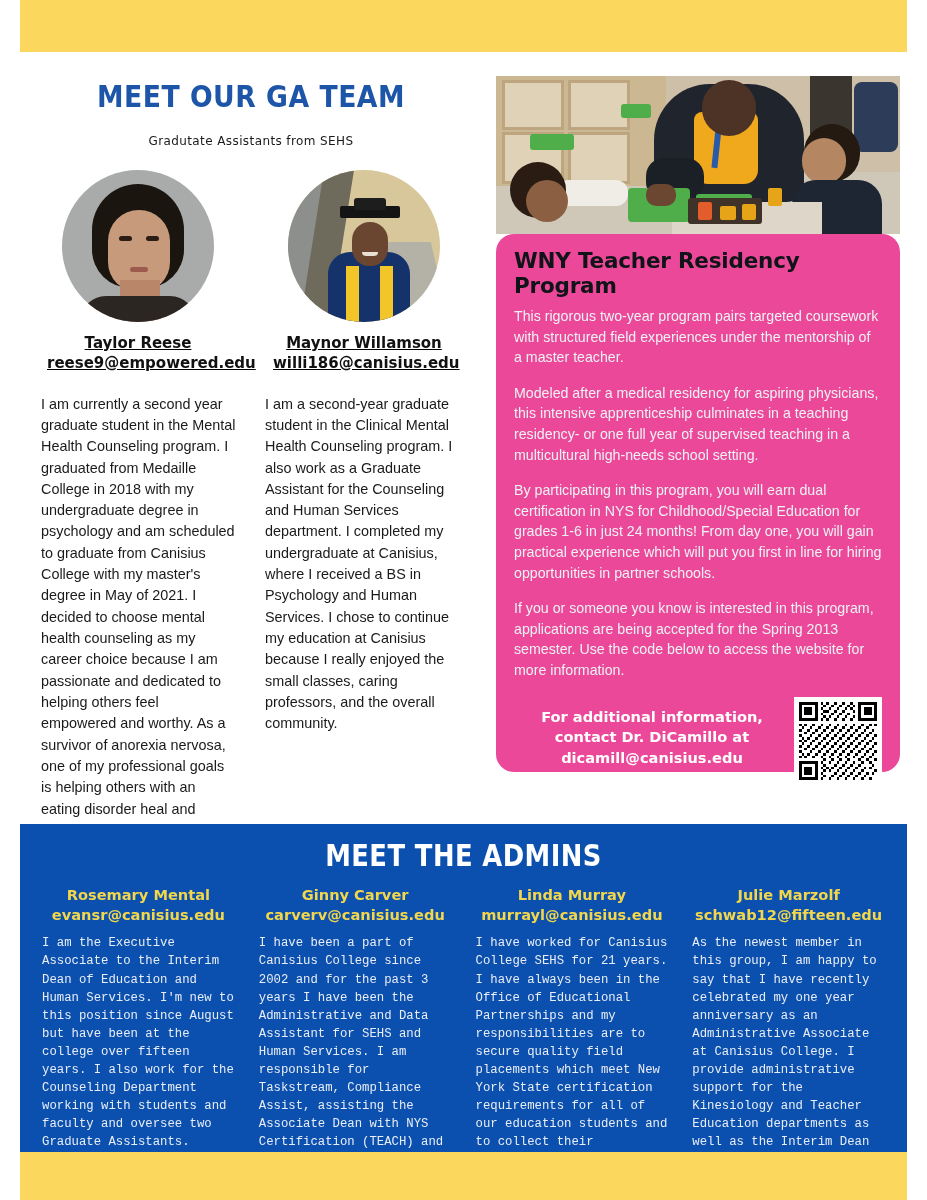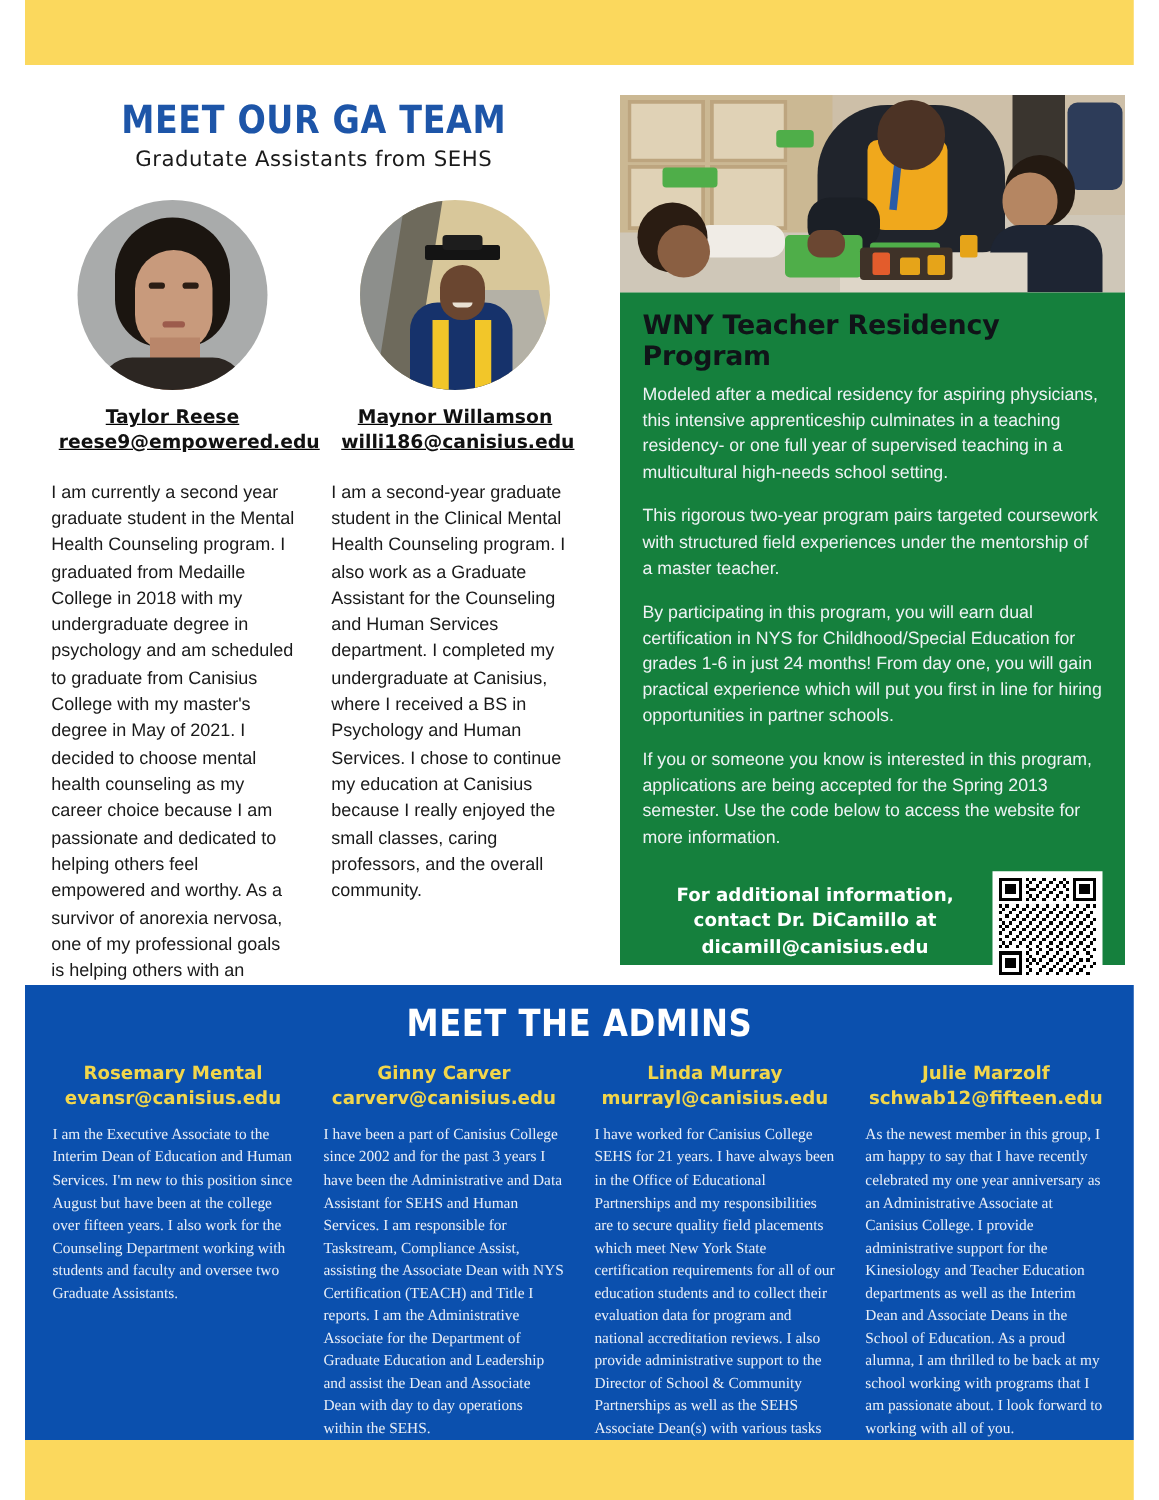--- a/index.html
+++ b/index.html
@@ -43,24 +43,24 @@
     font-family: "DejaVu Sans", sans-serif;
     font-weight: 700;
     font-size: 31px;
     letter-spacing: 0.6px;
     transform: scaleX(0.86);
     margin-top: 16px;
   }
   .ga-sub {
     text-align: center;
     color: #1a1a1a;
-    font-size: 17px;
+    font-size: 12px;
     font-family: "DejaVu Sans", sans-serif;
     letter-spacing: 0.4px;
-    margin-top: 4px;
+    margin-top: 20px;
   }
 
   .ga-people {
     display: flex;
     justify-content: center;
     gap: 44px;
     margin-top: 22px;
   }
   .ga-person { width: 182px; text-decoration: underline; }
 
@@ -270,23 +270,24 @@
     background: #2d3c59; border-radius: 8px;
   }
   .photo .darkdoor {
     position: absolute; right: 48px; top: 0; width: 42px; height: 96px;
     background: #3a352f;
   }
 
   .wny {
     position: absolute;
     left: 496px; top: 234px; width: 404px; height: 538px;
-    background: #15803d;
+    background: #ec4899;
     box-sizing: border-box;
     padding: 14px 18px 10px 18px;
+    border-radius: 18px;
   }
   .wny h2 {
     margin: 0 0 8px 0;
     font-family: "DejaVu Sans", sans-serif;
     font-weight: 700;
     font-size: 21.5px;
     color: #101418;
     letter-spacing: -0.2px;
   }
   .wny p {
@@ -325,21 +326,21 @@
     font-weight: 700;
     font-size: 11.6px;
     color: #ffffff;
     margin-top: 8px;
     letter-spacing: -0.1px;
   }
 
   
   .admins {
     position: absolute;
-    left: 20px; top: 788px; width: 887px; height: 364px;
+    left: 20px; top: 824px; width: 887px; height: 364px;
     background: #0b50ae;
     box-sizing: border-box;
     padding: 8px 10px 0 10px;
   }
   .admins-title {
     text-align: center;
     color: #ffffff;
     font-family: "DejaVu Sans", sans-serif;
     font-weight: 700;
     font-size: 30px;
@@ -368,21 +369,21 @@
     text-align: center;
     color: #f2d64b;
     font-family: "DejaVu Sans", sans-serif;
     font-weight: 700;
     font-size: 14.6px;
     line-height: 1.35;
     margin-bottom: 10px;
   }
   .admin-bio {
     color: #e9eef6;
-    font-family: Liberation Serif, serif;
+    font-family: Liberation Mono, monospace;
     font-size: 12.3px;
     line-height: 1.47;
   }
 </style>
 </head>
 <body>
 
 <div class="page">
 
   <div class="band-yellow-top"></div>
@@ -458,22 +459,22 @@
       <div class="toy t3"></div>
       <div class="toy t4"></div>
     <div class="boyL-arm"></div>
     <div class="boyL-head"></div>
       <div class="boyL-face"></div>
     <div class="hand"></div>
   </div>
 
   <div class="wny">
     <h2>WNY Teacher Residency Program</h2>
+    <p>This rigorous two-year program pairs targeted coursework with structured field experiences under the mentorship of a master teacher.</p>
     <p>Modeled after a medical residency for aspiring  physicians, this intensive apprenticeship culminates in a teaching residency- or one full year of  supervised teaching in a multicultural high-needs school setting.</p>
-    <p>This rigorous two-year program pairs targeted coursework with structured field experiences under the mentorship of a master teacher.</p>
     <p>By participating in this program, you will earn dual certification in NYS for Childhood/Special Education for grades 1-6 in just 24 months! From day one, you will gain practical experience which will put you first in line for hiring opportunities in partner schools.</p>
     <p>If you or someone you know is interested in this program, applications are being accepted for the Spring 2013 semester.  Use the code below to access the website for more information.</p>
 
     <div class="contact-row">
       <div class="contact-text">For additional information, contact Dr. DiCamillo at dicamill@canisius.edu</div>
       <div class="qr">
         <svg viewBox="0 0 29 29" width="78" height="78" shape-rendering="crispEdges" aria-hidden="true">
           <rect width="29" height="29" fill="#fff"></rect>
           <g fill="#000">
             <path d="M0 0h7v7H0z"></path>

